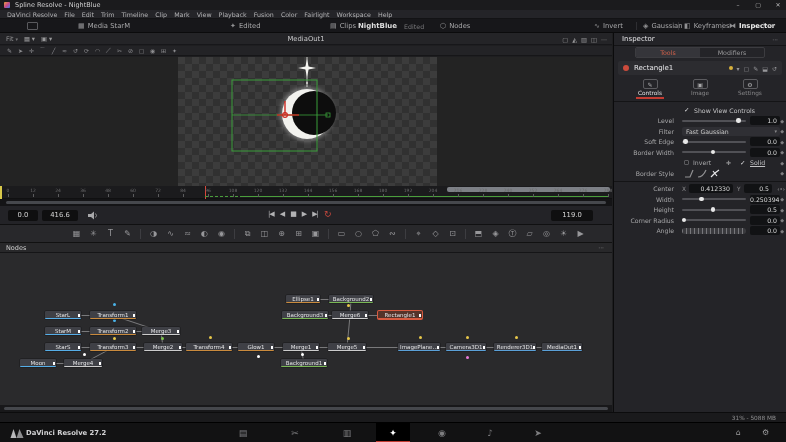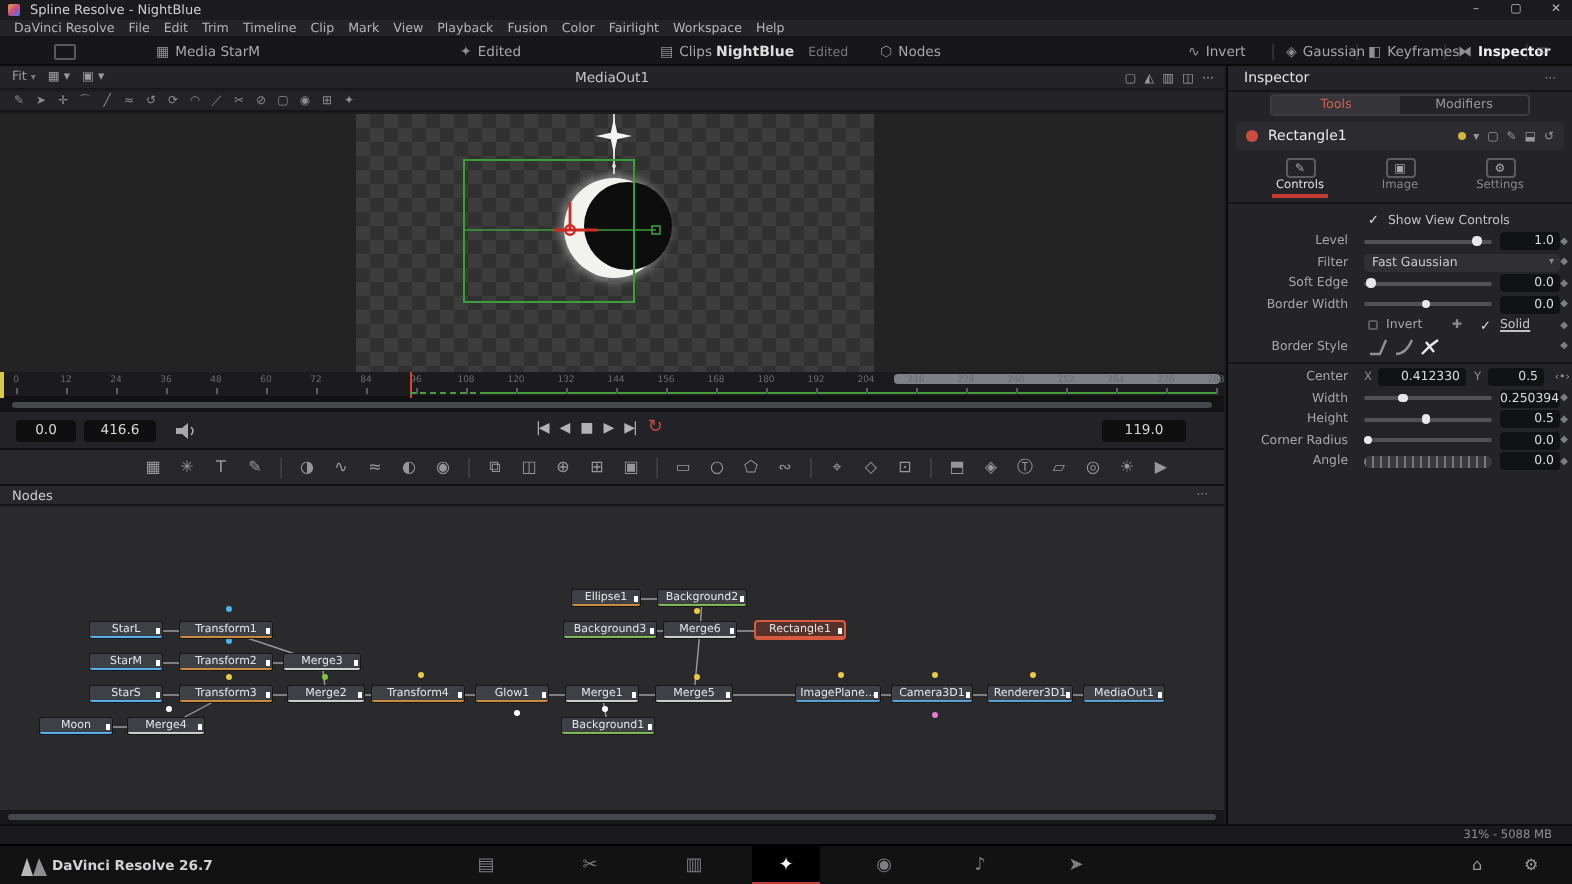--- a/index.html
+++ b/index.html
@@ -461,21 +461,21 @@
     </div>
   <div id="memrow">
     <div id="memtext">31% - 5088 MB</div>
   </div>
 
   <div id="pagebar">
     <svg id="applogo" width="14" height="11">
       <path d="M3.5 1 L6.5 10 L0.5 10 Z" fill="#b9b9bb"></path>
       <path d="M9.5 1 L13.5 10 L6.5 10 Z" fill="#8e8e90"></path>
     </svg>
-    <div id="appver">DaVinci Resolve 26.7</div>
+    <div id="appver">DaVinci Resolve 27.2</div>
     <div id="pages">
         <div class="pgi" style="left: 226px;">▤</div>
         <div class="pgi" style="left: 278px;">✂</div>
         <div class="pgi" style="left: 330px;">▥</div>
         <div class="pgi active" style="left: 376px;">✦</div>
         <div class="pgi" style="left: 425px;">◉</div>
         <div class="pgi" style="left: 473px;">♪</div>
         <div class="pgi" style="left: 521px;">➤</div>
       </div>
     <div id="home-btn">⌂</div>

